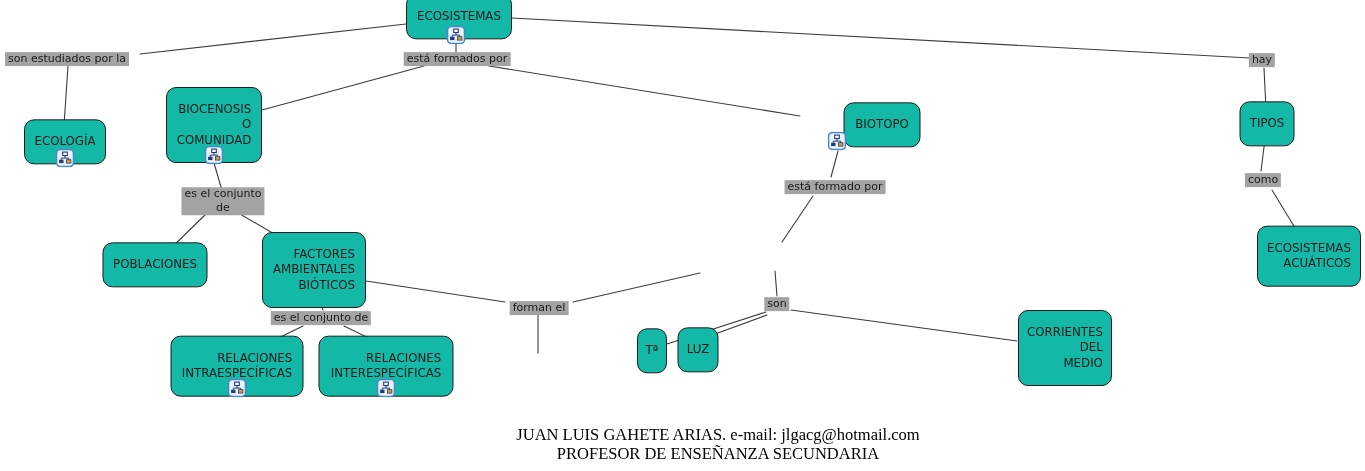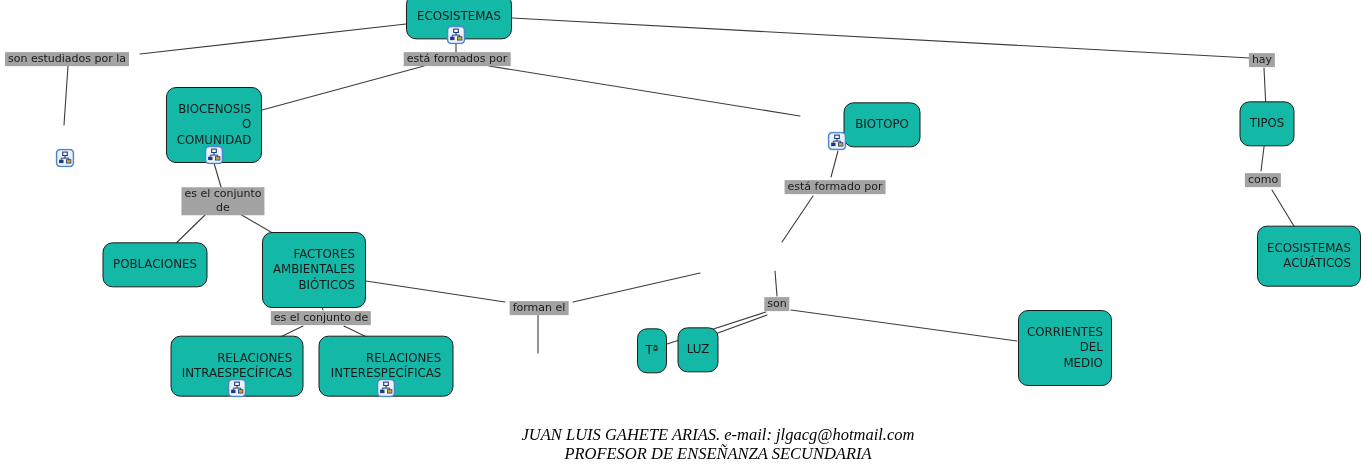--- a/index.html
+++ b/index.html
@@ -65,21 +65,20 @@
     left:718px;
     top:425px;
     transform:translateX(-50%);
     z-index:1;
     text-align:center;
     font-family:"Liberation Serif","DejaVu Serif",serif;
     font-size:16.5px;
     line-height:19px;
     color:#000;
     white-space:nowrap;
-    font-style:italic;
   }
 </style>
 </head>
 <body>
 
 <div id="canvas">
 
   <svg id="wires" width="1365" height="471">
     <line x1="406" y1="24" x2="140" y2="54"></line>
     <line x1="456" y1="44" x2="456" y2="52"></line>
@@ -112,20 +111,21 @@
   <div class="edge-label" style="left:223px;top:201px">es el conjunto
 de</div>
   <div class="edge-label" style="left:321px;top:318px">es el conjunto de</div>
   <div class="edge-label" style="left:539px;top:308px">forman el</div>
   <div class="edge-label" style="left:835px;top:187px">está formado por</div>
   <div class="edge-label" style="left:777px;top:304px">son</div>
   <div class="edge-label" style="left:1262px;top:60px">hay</div>
   <div class="edge-label" style="left:1263px;top:180px">como</div>
 
   <div class="node" style="left:459px;top:17px;min-width:106px;min-height:26px">ECOSISTEMAS</div>
+  <div class="node" style="left:65px;top:142px;min-width:82px;min-height:32px">ECOLOGÍA</div>
   <div class="node" style="left:214px;top:125px;min-width:96px;min-height:58px">BIOCENOSIS
 O
 COMUNIDAD</div>
   <div class="node" style="left:155px;top:265px;min-width:105px;min-height:26px">POBLACIONES</div>
   <div class="node" style="left:314px;top:270px;min-width:104px;min-height:54px">FACTORES
 AMBIENTALES
 BIÓTICOS</div>
   <div class="node" style="left:237px;top:366px;min-width:133px;min-height:44px">RELACIONES
 INTRAESPECÍFICAS</div>
   <div class="node" style="left:386px;top:366px;min-width:135px;min-height:44px">RELACIONES

